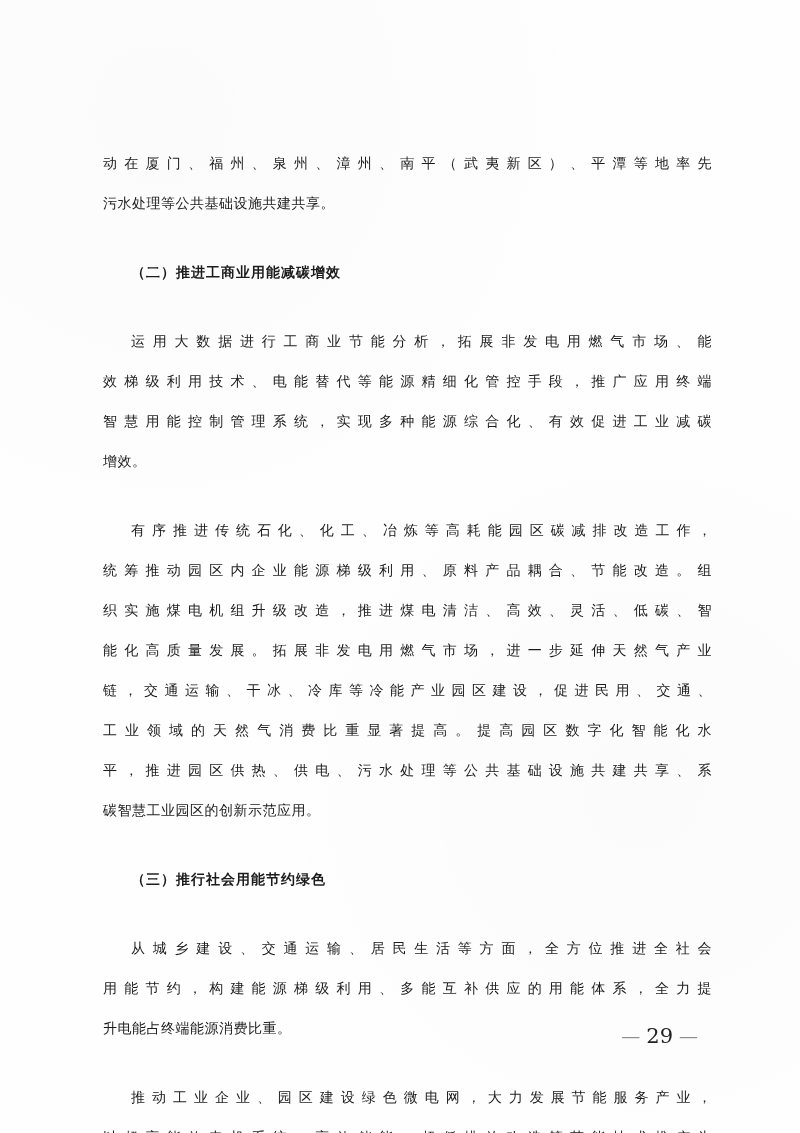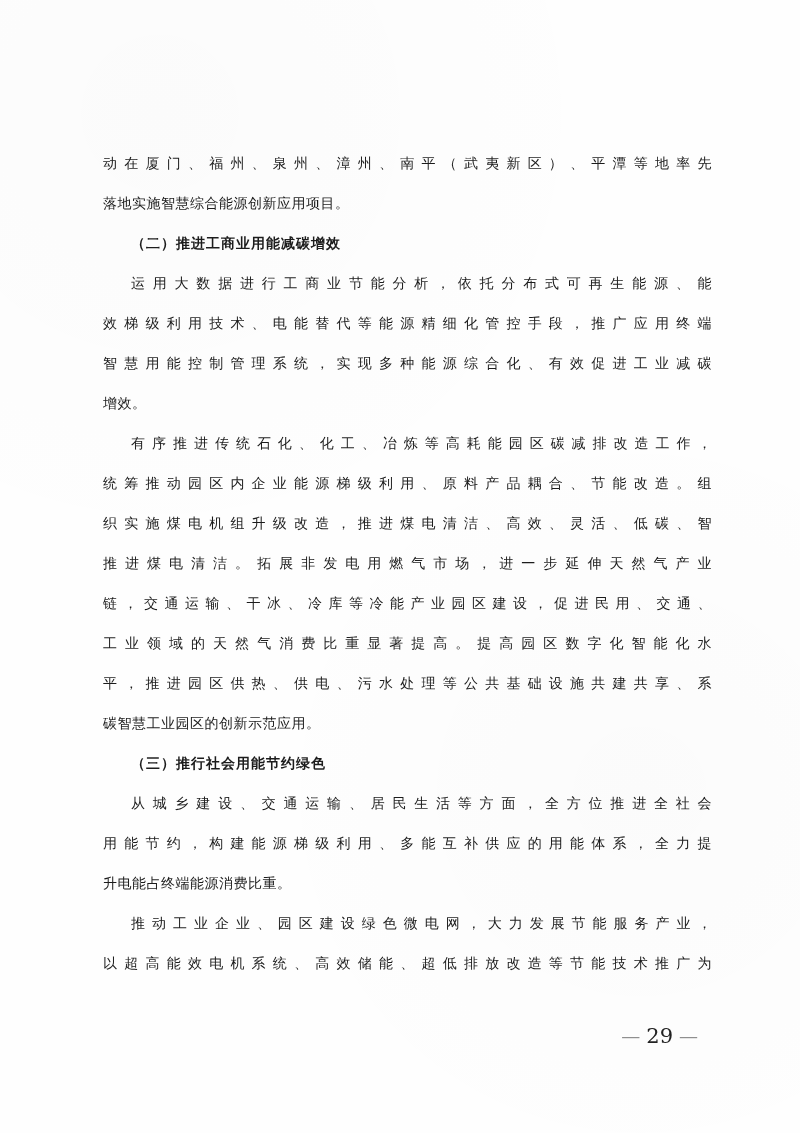--- a/index.html
+++ b/index.html
@@ -38,20 +38,21 @@
     white-space: normal;
     overflow: visible;
   }
   .line.justify {
     text-align: justify;
     text-align-last: justify;
     text-justify: inter-ideograph;
   }
   .line.indent {
     text-indent: 2em;
+    margin-top: 29px;
   }
   .line.heading {
     font-weight: 700;
     letter-spacing: 1px;
   }
   .page-number {
     position: absolute;
     top: 1022px;
     right: 96px;
     font-size: 21px;
@@ -68,30 +69,30 @@
     color: #222;
     margin-top: 48px;
   }
 </style>
 </head>
 <body>
 
 <div class="page">
   <div class="doc" id="doc-body">
       <div class="line justify">动在厦门、福州、泉州、漳州、南平（武夷新区）、平潭等地率先</div>
-      <div class="line">落地实施智慧综合能源创新应用项目。</div>
+      <div class="line">污水处理等公共基础设施共建共享。</div>
       <div class="line heading indent">（二）推进工商业用能减碳增效</div>
-      <div class="line indent justify">运用大数据进行工商业节能分析，依托分布式可再生能源、能</div>
+      <div class="line indent justify">运用大数据进行工商业节能分析，拓展非发电用燃气市场、能</div>
       <div class="line justify">效梯级利用技术、电能替代等能源精细化管控手段，推广应用终端</div>
       <div class="line justify">智慧用能控制管理系统，实现多种能源综合化、有效促进工业减碳</div>
       <div class="line">增效。</div>
       <div class="line indent justify">有序推进传统石化、化工、冶炼等高耗能园区碳减排改造工作，</div>
       <div class="line justify">统筹推动园区内企业能源梯级利用、原料产品耦合、节能改造。组</div>
       <div class="line justify">织实施煤电机组升级改造，推进煤电清洁、高效、灵活、低碳、智</div>
-      <div class="line justify">推进煤电清洁。拓展非发电用燃气市场，进一步延伸天然气产业</div>
+      <div class="line justify">能化高质量发展。拓展非发电用燃气市场，进一步延伸天然气产业</div>
       <div class="line justify">链，交通运输、干冰、冷库等冷能产业园区建设，促进民用、交通、</div>
       <div class="line justify">工业领域的天然气消费比重显著提高。提高园区数字化智能化水</div>
       <div class="line justify">平，推进园区供热、供电、污水处理等公共基础设施共建共享、系</div>
       <div class="line">碳智慧工业园区的创新示范应用。</div>
       <div class="line heading indent">（三）推行社会用能节约绿色</div>
       <div class="line indent justify">从城乡建设、交通运输、居民生活等方面，全方位推进全社会</div>
       <div class="line justify">用能节约，构建能源梯级利用、多能互补供应的用能体系，全力提</div>
       <div class="line">升电能占终端能源消费比重。</div>
       <div class="line indent justify">推动工业企业、园区建设绿色微电网，大力发展节能服务产业，</div>
       <div class="line justify">以超高能效电机系统、高效储能、超低排放改造等节能技术推广为</div>

